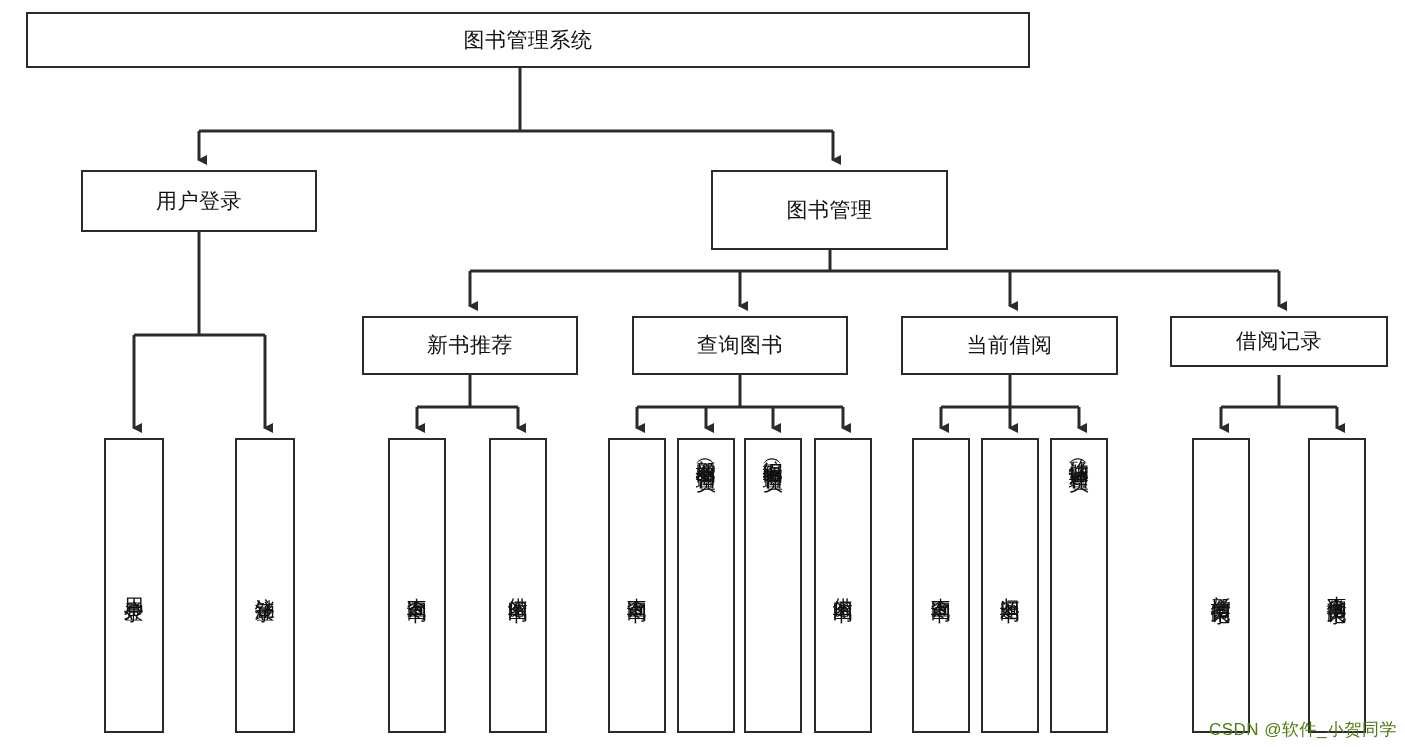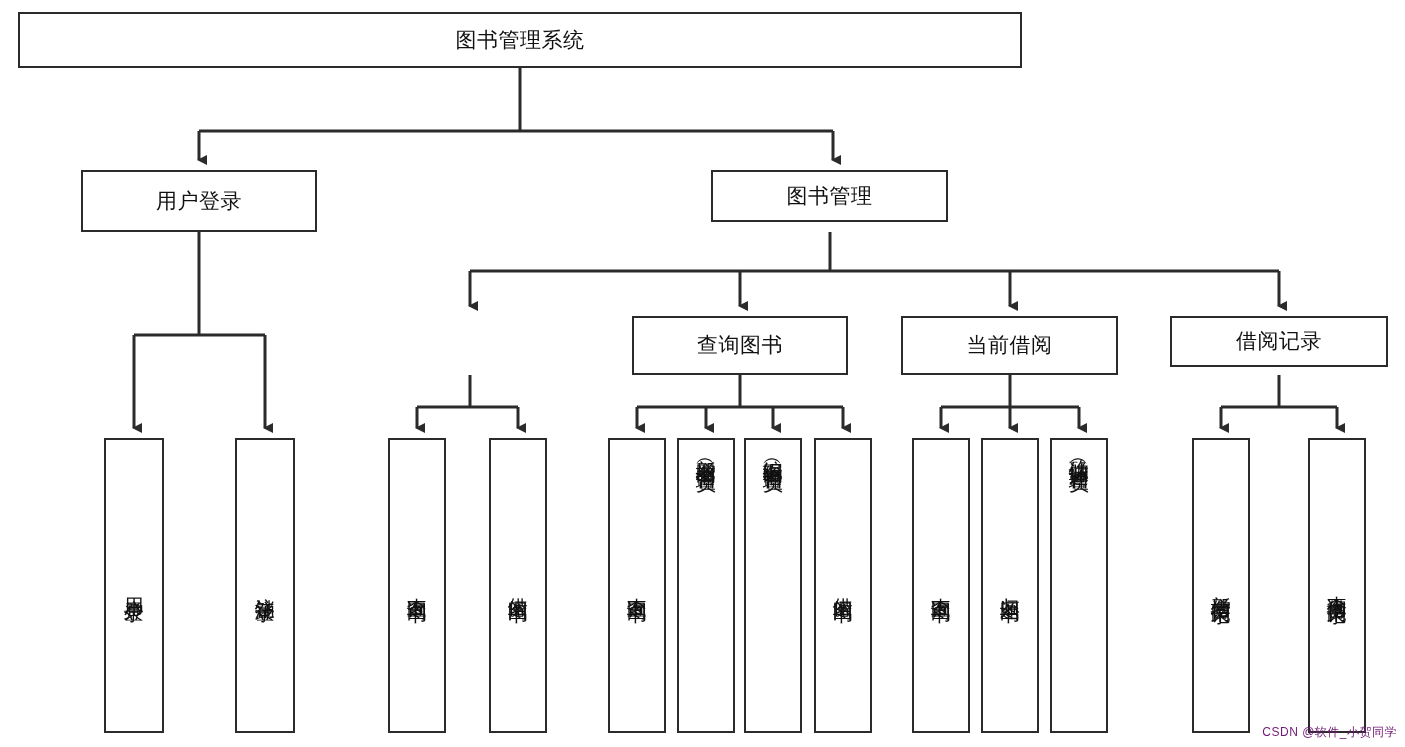--- a/index.html
+++ b/index.html
@@ -61,22 +61,22 @@
     white-space: nowrap;
   }
   .node.vertical.centered {
     align-items: center;
     padding-top: 0;
   }
   #watermark {
     position: absolute;
     right: 8px;
     bottom: 6px;
-    font-size: 12px;
-    color: #701a75;
+    font-size: 17px;
+    color: #4d7c0f;
     letter-spacing: 0.5px;
     user-select: none;
     white-space: nowrap;
   }
 </style>
 </head>
 <body>
 
 <div id="diagram-root">
 
@@ -123,31 +123,34 @@
       <path d="M1010,407 L1010,428" marker-end="url(#arrowhead)"></path>
       <path d="M1079,407 L1079,428" marker-end="url(#arrowhead)"></path>
 
       <path d="M1279,375 L1279,407"></path>
       <path d="M1221,407 L1337,407"></path>
       <path d="M1221,407 L1221,428" marker-end="url(#arrowhead)"></path>
       <path d="M1337,407 L1337,428" marker-end="url(#arrowhead)"></path>
     </g>
   </svg>
 
-  <div class="node horizontal" style="left:18px; top:12px; width:1004px; height:56px;font-family:Liberation Serif, serif;">
+  <div class="node horizontal" style="left:26px; top:12px; width:1004px; height:56px;font-family:Liberation Serif, serif;">
     <span class="node-label">图书管理系统</span>
   </div>
 
   <div class="node horizontal" style="left:81px; top:170px; width:236px; height:62px;">
     <span class="node-label">用户登录</span>
   </div>
-  <div class="node horizontal" style="left:711px; top:170px; width:237px; height:52px;">
+  <div class="node horizontal" style="left:711px; top:170px; width:237px; height:80px;">
     <span class="node-label">图书管理</span>
   </div>
 
+  <div class="node horizontal" style="left:362px; top:316px; width:216px; height:59px;">
+    <span class="node-label">新书推荐</span>
+  </div>
   <div class="node horizontal" style="left:632px; top:316px; width:216px; height:59px;">
     <span class="node-label">查询图书</span>
   </div>
   <div class="node horizontal" style="left:901px; top:316px; width:217px; height:59px;">
     <span class="node-label">当前借阅</span>
   </div>
   <div class="node horizontal" style="left:1170px; top:316px; width:218px; height:51px;">
     <span class="node-label">借阅记录</span>
   </div>
 

